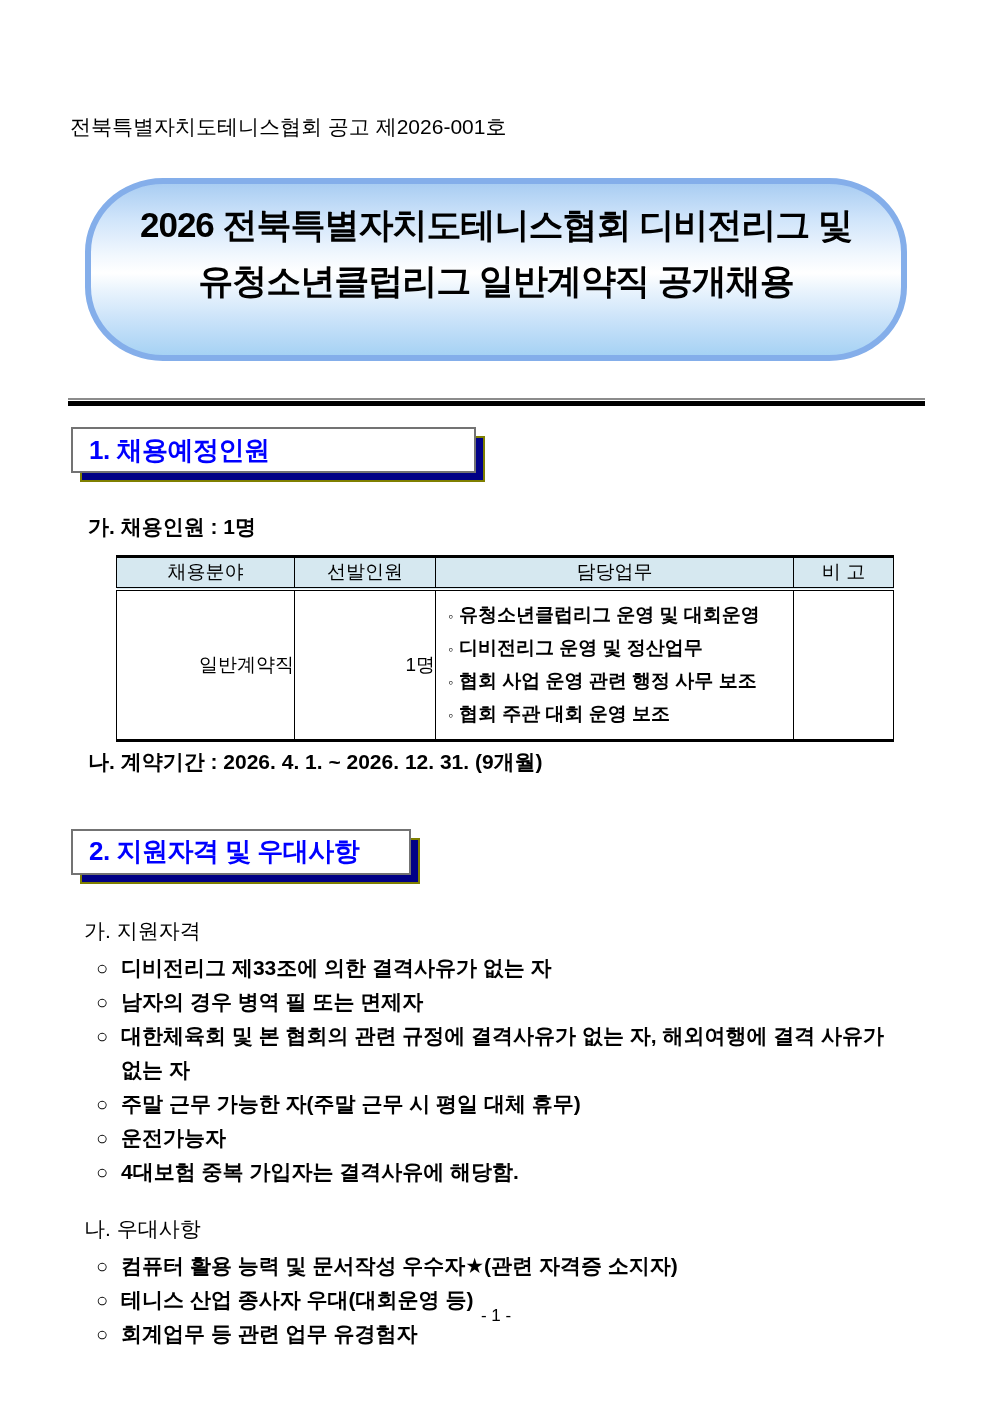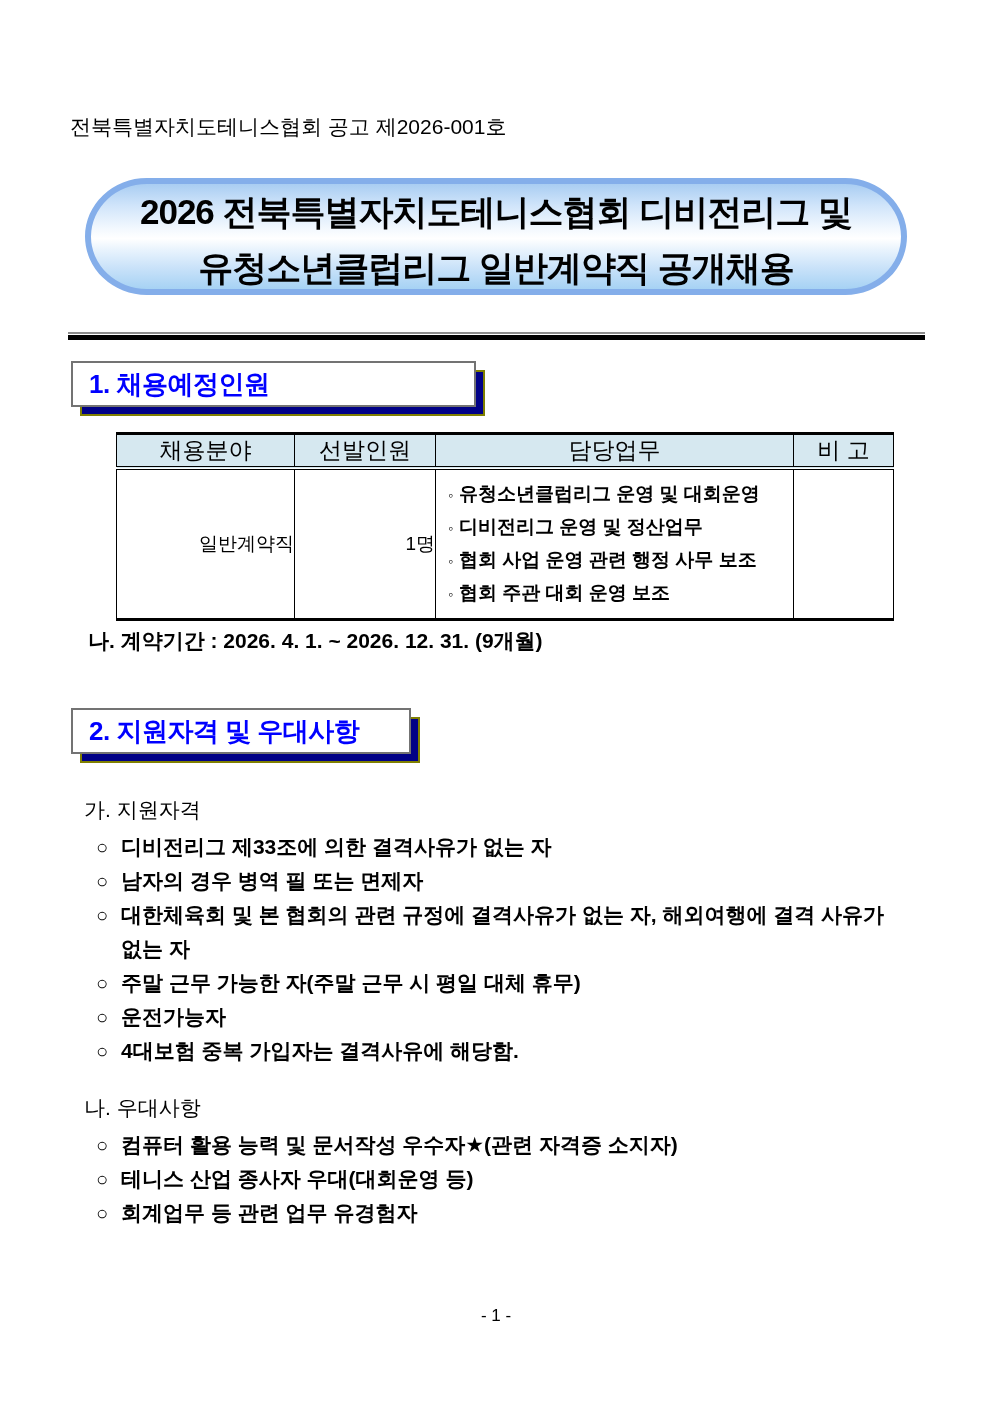--- a/index.html
+++ b/index.html
@@ -21,27 +21,28 @@
     margin: 113px 0 0 70px;
     font-size: 21px;
     line-height: 28px;
     color: #000;
   }
 
   
   .title-box {
     margin: 37px 0 0 85px;
     width: 822px;
-    height: 117px;
+    height: 183px;
     border: 6px solid #84aeea;
     border-radius: 78px / 74px;
     background: linear-gradient(180deg,
       #a9cdf2 0%, #cfe4fa 20%, #f2f8fe 42%, #ffffff 52%,
       #eaf4fd 62%, #c9e2f9 80%, #a6d2f4 100%);
     text-align: center;
+    padding-top: 13px;
   }
   .title-line {
     font-size: 35px;
     font-weight: 800;
     line-height: 56px;
     letter-spacing: -1px;
     color: #000;
   }
 
   
@@ -97,21 +98,21 @@
   table.hire col.c2 { width: 141px; }
   table.hire col.c3 { width: 358px; }
   table.hire col.c4 { width: 100px; }
   table.hire th {
     background: #d6e8f0;
     border-left: 1px solid #000;
     border-right: 1px solid #000;
     border-top: 3px solid #000;
     border-bottom: 4px double #000;
     height: 32px;
-    font-size: 23px;
+    font-size: 19px;
     font-weight: normal;
     text-align: center;
     vertical-align: middle;
   }
   table.hire td {
     border-left: 1px solid #000;
     border-right: 1px solid #000;
     border-bottom: 3px solid #000;
     height: 127px;
     font-size: 19px;
@@ -161,20 +162,21 @@
     <div class="thick"></div>
   </div>
 
   <div class="sec-box" id="section1-box">
     <div class="shadow"></div>
     <div class="face">
       <span>1. 채용예정인원</span>
     </div>
   </div>
 
+  <div class="sub-line" id="hire-count">가. 채용인원 : 1명</div>
 
   <table class="hire">
     <colgroup>
         <col class="c1">
         <col class="c2">
         <col class="c3">
         <col class="c4">
       </colgroup>
     <thead>
       <tr>

